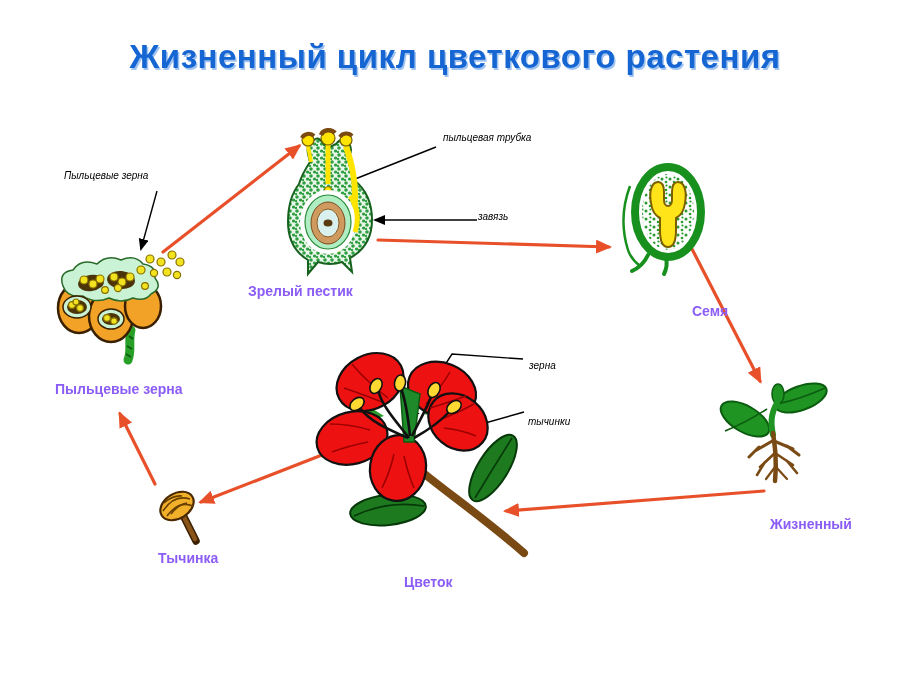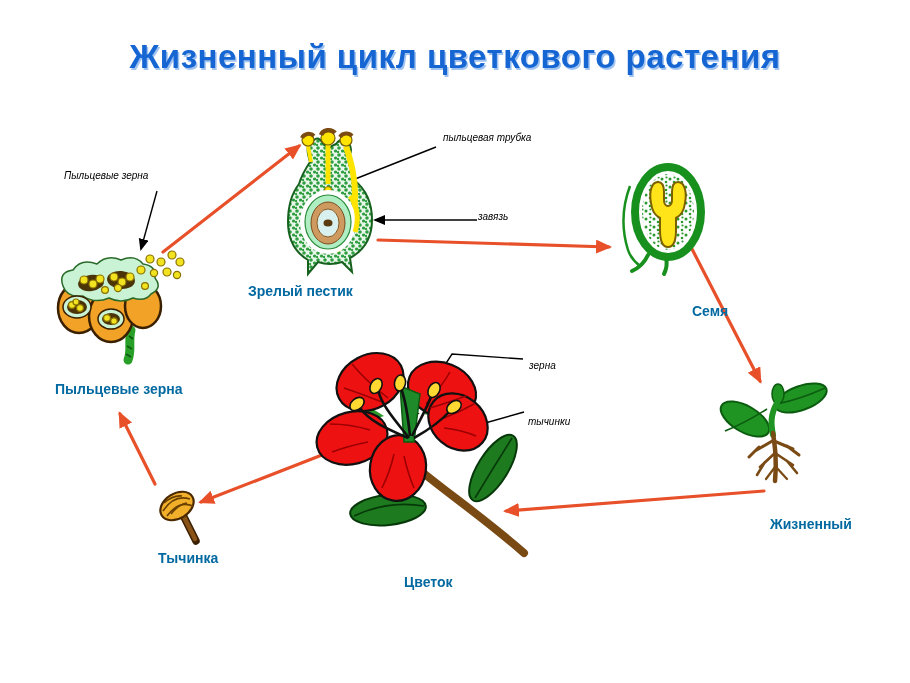--- a/index.html
+++ b/index.html
@@ -13,21 +13,21 @@
   #title{
     position:absolute;left:0;top:38px;width:100%;
     text-align:center;
     font-size:33px;font-weight:bold;
     color:#1565d2;
     text-shadow:1.5px 1.5px 0 rgba(130,175,235,.75);
     letter-spacing:.5px;
   }
   .caption{
     position:absolute;
-    font-size:14px;font-weight:bold;color:#0369a1;
+    font-size:14px;font-weight:bold;color:#8b5cf6;
     white-space:nowrap;
   }
   .annot{
     position:absolute;
     font-size:10px;font-style:italic;color:#000;
     white-space:nowrap;
   }
   svg#art{position:absolute;left:0;top:0;}
 </style>
 </head>

